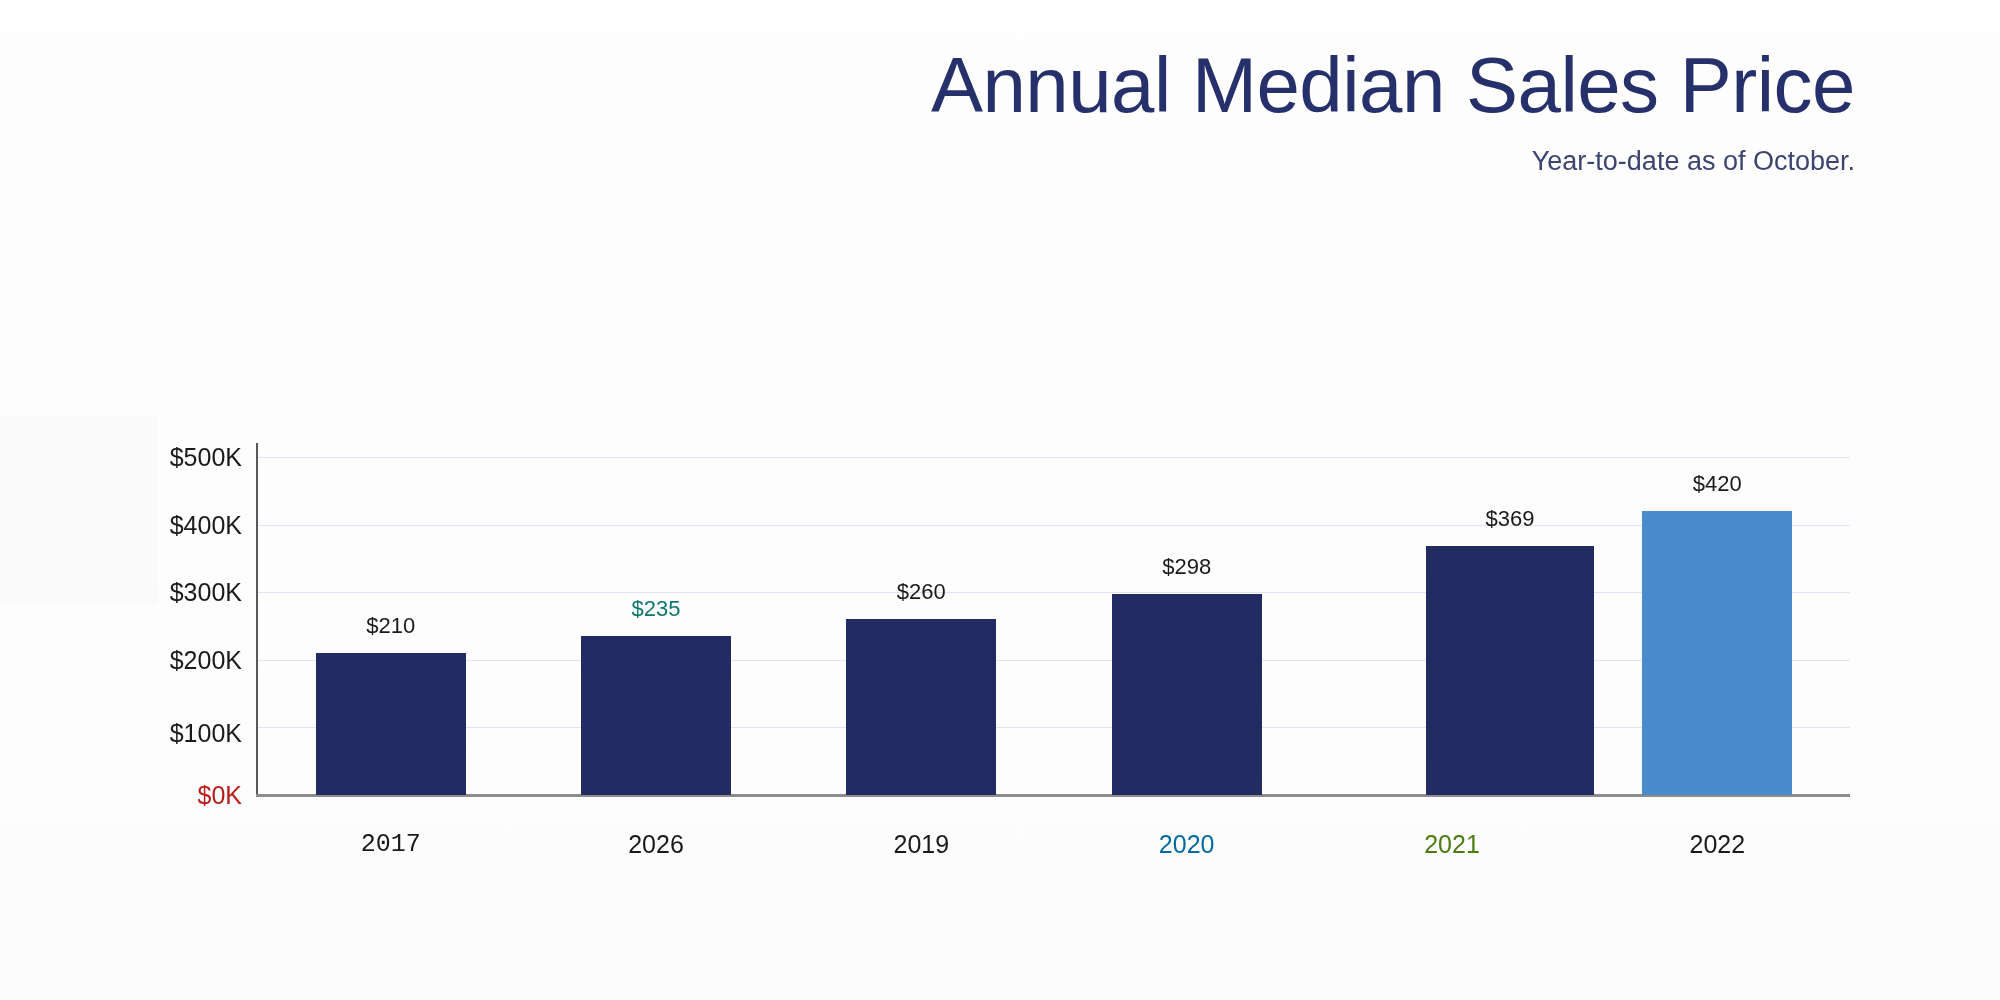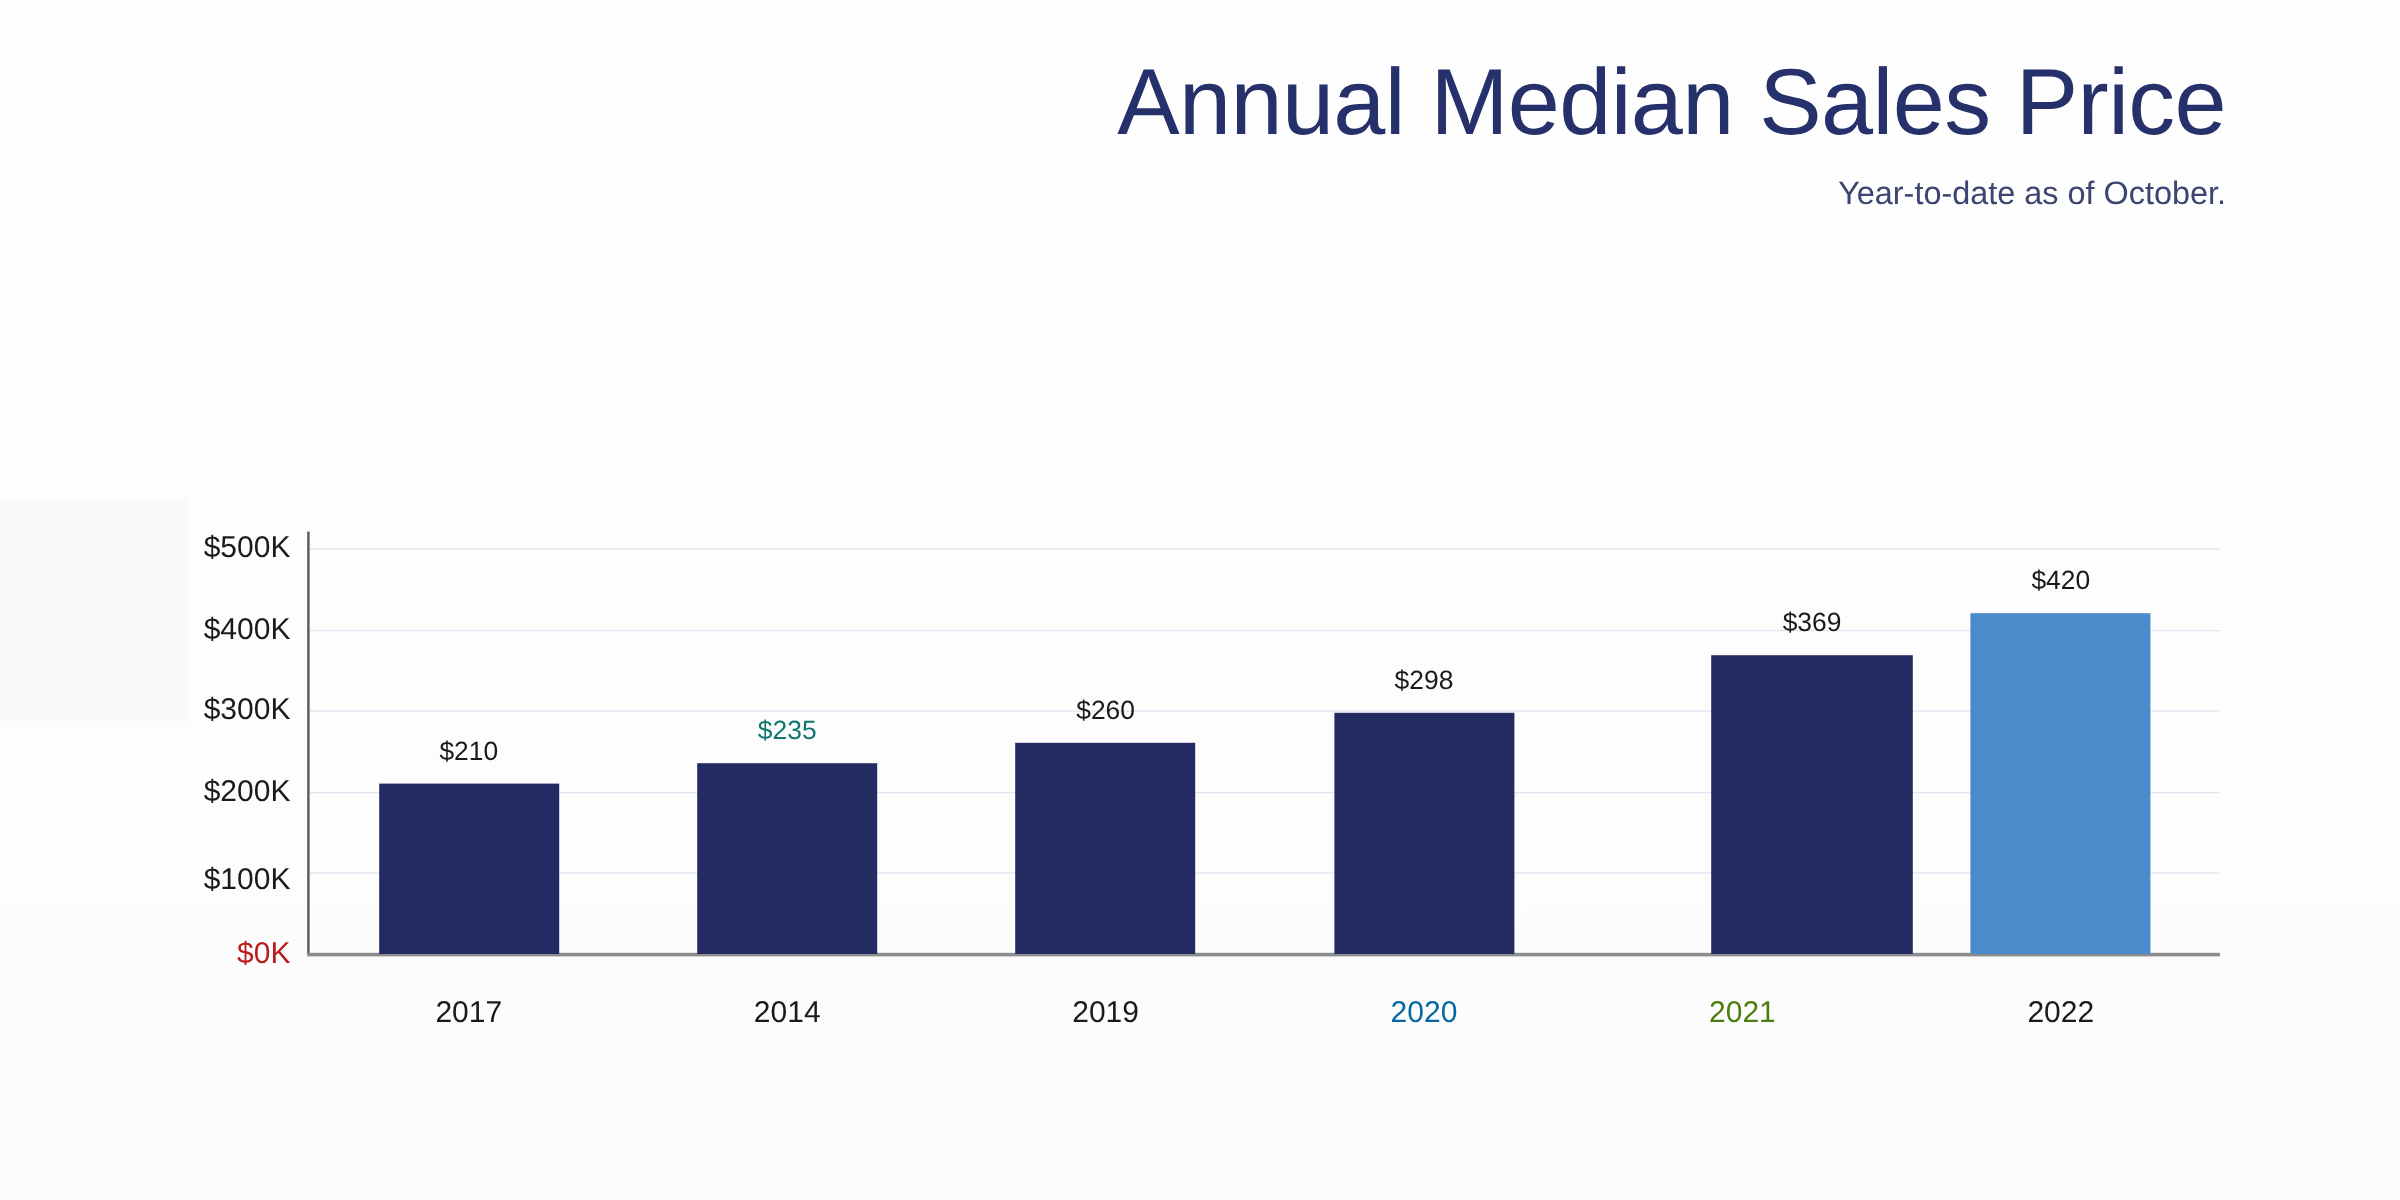--- a/index.html
+++ b/index.html
@@ -216,21 +216,21 @@
         <div class="bar" style="height: 249.444px; background: rgb(35, 44, 98);"></div>
         <div class="bar-value" style="bottom: 263.444px; color: rgb(26, 26, 26);">$369</div>
       </div>
       <div class="bar-slot" style="left: 1384.33px; width: 150px;">
         <div class="bar" style="height: 283.92px; background: rgb(74, 139, 204);"></div>
         <div class="bar-value" style="bottom: 297.92px; color: rgb(26, 26, 26);">$420</div>
       </div>
     </div>
 
   <div id="xlabels">
-      <div class="x-label" style="left: 390.667px; color: rgb(26, 26, 26);">2017</div>
-      <div class="x-label" style="left: 656px; color: rgb(26, 26, 26);">2014</div>
+      <div class="x-label" style="left: 390.667px; color: rgb(26, 26, 26); font-family: Liberation Mono, monospace;">2017</div>
+      <div class="x-label" style="left: 656px; color: rgb(26, 26, 26);">2026</div>
       <div class="x-label" style="left: 921.333px; color: rgb(26, 26, 26);">2019</div>
       <div class="x-label" style="left: 1186.67px; color: #0369a1;">2020</div>
       <div class="x-label" style="left: 1452px; color: #4d7c0f;">2021</div>
       <div class="x-label" style="left: 1717.33px; color: rgb(26, 26, 26);">2022</div>
     </div>
 
 </div>
 
 </body></html>

